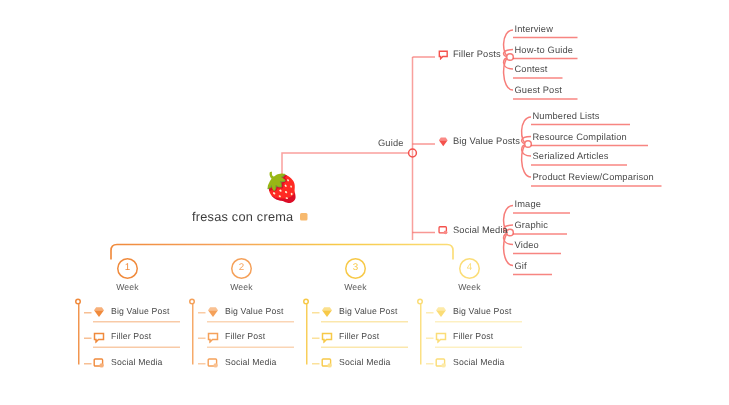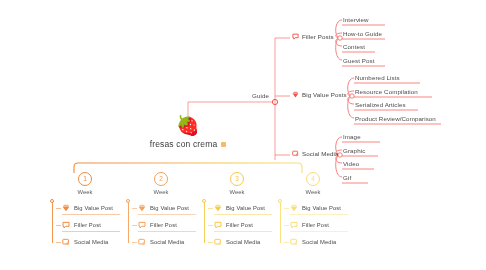--- a/index.html
+++ b/index.html
@@ -39,21 +39,20 @@
   }
   .root-emoji {
     font-size: 19px;
     line-height: 20px;
     display: block;
     height: 21px;
   }
   .root-label-row {
     display: flex;
     align-items: center;
-    justify-content: center;
     gap: 4px;
     height: 14px;
   }
   .root-label {
     font-size: 8.5px;
     color: #3c3c3c;
     letter-spacing: .15px;
     white-space: nowrap;
   }
   .root-tag {

